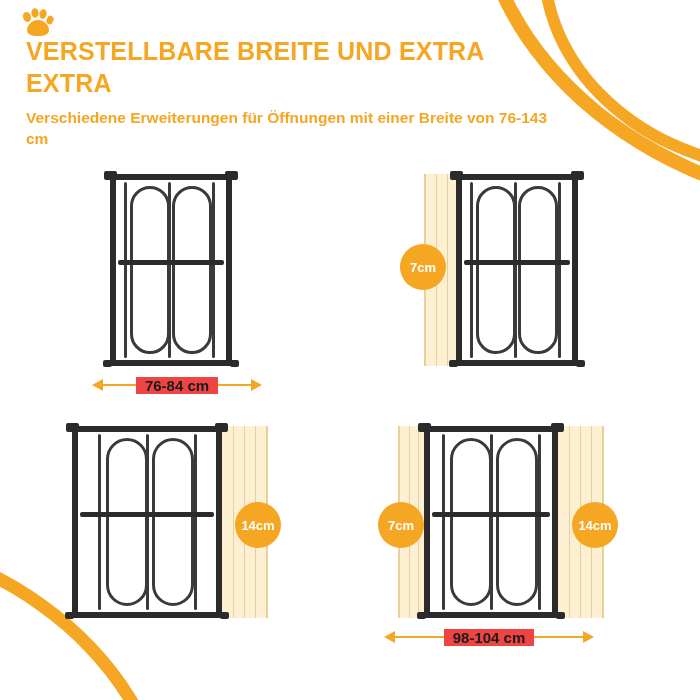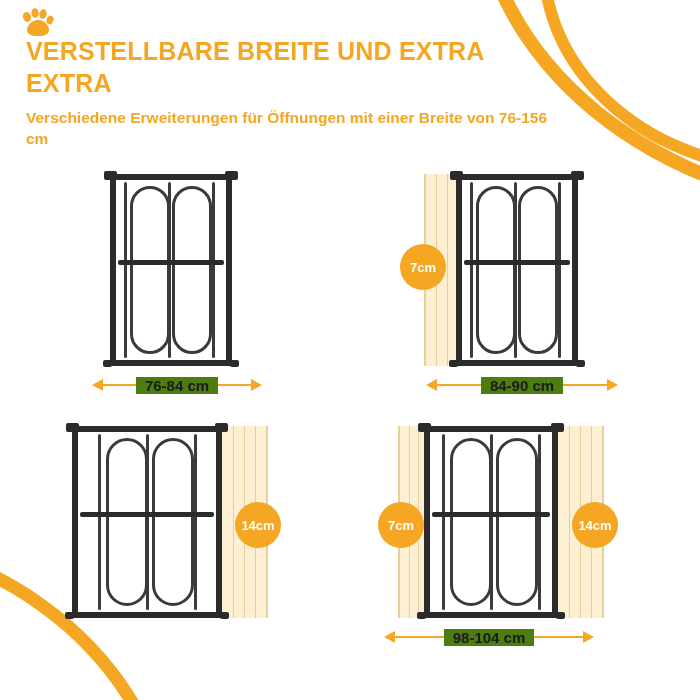--- a/index.html
+++ b/index.html
@@ -233,21 +233,21 @@
     left: 0;
     border-right: 11px solid #f5a623;
   }
   .dim .arrow.right {
     right: 0;
     border-left: 11px solid #f5a623;
   }
   .dim .label {
     position: relative;
     margin: 0 auto;
-    background: #4d7c0f;
+    background: #ef4444;
     padding: 0 9px;
     color: #1c1c1c;
     font-size: 15px;
     font-weight: bold;
     z-index: 2;
   }
 </style>
 </head>
 <body>
 
@@ -258,21 +258,21 @@
 <svg class="paw" viewBox="0 0 34 30">
   <ellipse cx="7" cy="9" rx="4" ry="5" fill="#f5a623" transform="rotate(-18 7 9)"></ellipse>
   <ellipse cx="15" cy="5" rx="3.6" ry="4.8" fill="#f5a623" transform="rotate(-6 15 5)"></ellipse>
   <ellipse cx="23" cy="6" rx="3.6" ry="4.8" fill="#f5a623" transform="rotate(10 23 6)"></ellipse>
   <ellipse cx="30" cy="12" rx="3.4" ry="4.4" fill="#f5a623" transform="rotate(22 30 12)"></ellipse>
   <path d="M18 12c6 0 11 5 11 10 0 4-4 6-11 6S7 26 7 22c0-5 5-10 11-10z" fill="#f5a623"></path>
 </svg>
 
 <div class="header">
   <h1 class="title">VERSTELLBARE BREITE UND EXTRA EXTRA</h1>
-  <p class="subtitle">Verschiedene Erweiterungen für Öffnungen mit einer Breite von 76-156 cm</p>
+  <p class="subtitle">Verschiedene Erweiterungen für Öffnungen mit einer Breite von 76-143 cm</p>
 </div>
 
 <div class="grid">
 
   <div class="panel" id="panel-0">
     <div class="stage">
       <div class="gate" style="left:100px; top:14px; width:122px; height:192px;">
         <div class="frame-top"></div>
         <div class="frame-bottom"></div>
         <div class="post left"></div>
@@ -314,26 +314,20 @@
         <div class="bar" style="left:58px;"></div>
         <div class="bar" style="left:102px;"></div>
         <div class="handle" style="left:8px; right:8px; top:86px;"></div>
         <div class="knob" style="left:-6px; top:-3px;"></div>
         <div class="knob" style="right:-6px; top:-3px;"></div>
         <div class="screw" style="left:-7px; bottom:-1px;"></div>
         <div class="screw" style="right:-7px; bottom:-1px;"></div>
       </div>
       <div class="bubble" style="left:48px; top:84px;">7cm</div>
     </div>
-    <div class="dim" style="left:74px; top:208px; width:192px;">
-      <span class="arrow left"></span>
-      <span class="line"></span>
-      <span class="arrow right"></span>
-      <span class="label">84-90 cm</span>
-    </div>
   </div>
 
   <div class="panel" id="panel-2">
     <div class="stage">
       <div class="wood" style="left:210px; top:14px; width:44px; height:192px;">
         <span class="plank" style="left:11px;"></span>
         <span class="plank" style="left:22px;"></span>
         <span class="plank" style="left:33px;"></span>
       </div>
       <div class="gate" style="left:62px; top:14px; width:150px; height:192px;">

